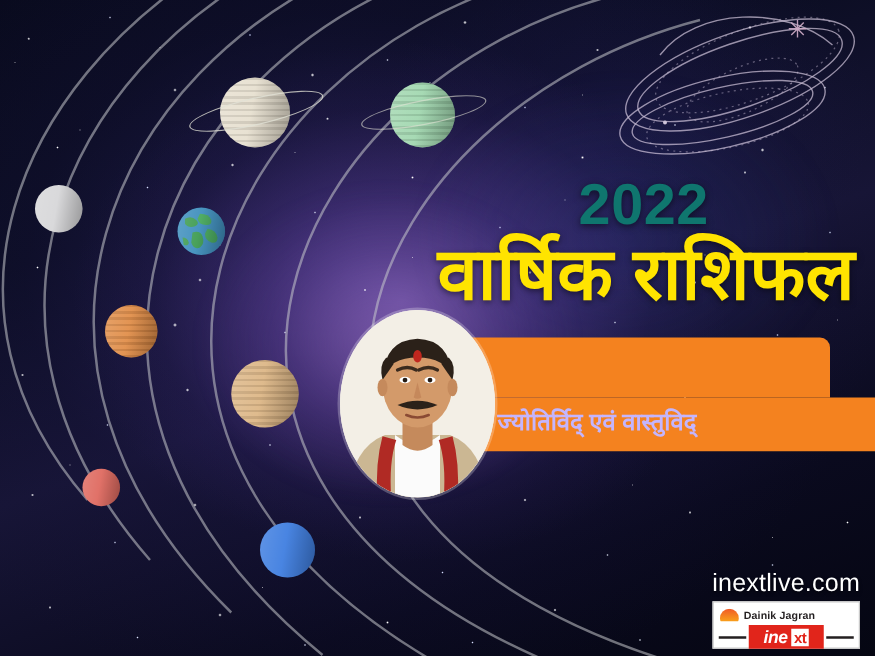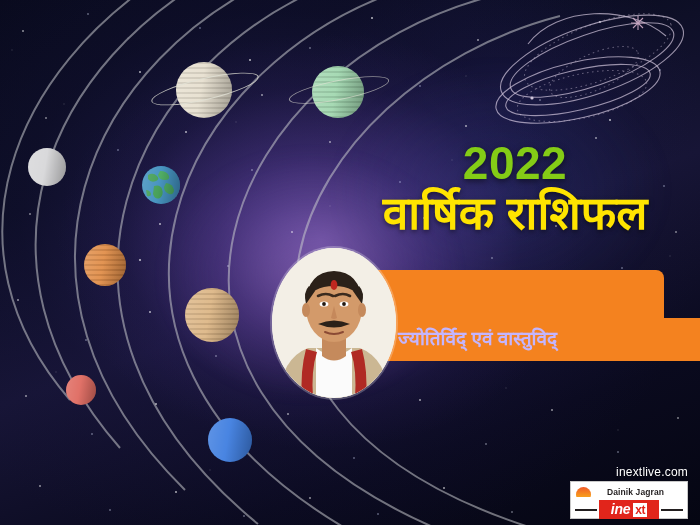--- a/index.html
+++ b/index.html
@@ -141,46 +141,46 @@
     background:repeating-linear-gradient(180deg, rgba(0,0,0,.10) 0 2px, rgba(255,255,255,.04) 2px 5px);}
   .planet .shade{position:absolute;inset:0;border-radius:50%;
     background:linear-gradient(100deg, rgba(255,255,255,.17) 0%, rgba(255,255,255,.05) 45%, rgba(0,0,0,.30) 100%);}
   .ring{position:absolute;border-radius:50%;border:1.3px solid rgba(226,226,214,.78);}
 
   
   .wire{position:absolute;right:-10px;top:-14px;width:240px;height:160px;opacity:.85;}
 
   
   .headline{position:absolute;left:350px;top:140px;width:330px;text-align:center;}
-  .year{font-size:46px;font-weight:bold;color:#84cc16;line-height:1;
+  .year{font-size:46px;font-weight:bold;color:#0f766e;line-height:1;
     letter-spacing:.5px;text-shadow:0 2px 6px rgba(0,0,0,.55);}
-  .hi-title{font-family:"Liberation Sans", sans-serif;font-size:46px;font-weight:bold;
+  .hi-title{font-family:"Liberation Sans", sans-serif;font-size:58px;font-weight:bold;
     color:#ffe400;line-height:1.12;margin-top:2px;white-space:nowrap;
     text-shadow:0 2px 5px rgba(0,0,0,.5);}
 
   
   .portrait{position:absolute;left:272px;top:248px;width:124px;height:150px;
     border-radius:50%;overflow:hidden;background:#f6f2ea;z-index:4;
     box-shadow:0 0 0 2px rgba(255,255,255,.25);}
 
   
   .plate{position:absolute;z-index:3;background:#f4821f;}
   .plate-top{left:330px;top:270px;width:334px;height:48px;border-radius:0 8px 0 0;}
   .plate-bot{left:330px;top:318px;width:370px;height:43px;}
   .plate-name{position:absolute;z-index:5;left:400px;top:274px;width:265px;
     font-size:25px;font-weight:bold;color:#ffffff;line-height:44px;white-space:nowrap;}
   .plate-sub{position:absolute;z-index:5;left:398px;top:318px;width:300px;
     font-size:19px;font-weight:bold;color:#c4b5fd;line-height:42px;white-space:nowrap;}
 
   
-  .site{position:absolute;right:12px;bottom:46px;color:#fff;font-size:12px;
+  .site{position:absolute;right:12px;bottom:46px;color:#fff;font-size:20px;
     letter-spacing:.2px;text-shadow:0 1px 3px rgba(0,0,0,.6);}
   .logo{position:absolute;right:12px;bottom:6px;width:118px;height:38px;
     background:#ffffff;border:1px solid #c9c9c9;padding:2px 4px;}
-  .logo-row1{display:flex;align-items:center;gap:15px;height:15px;}
+  .logo-row1{display:flex;align-items:center;gap:3px;height:15px;}
   .sun{width:17px;height:10px;position:relative;overflow:hidden;flex:0 0 auto;}
   .sun-disc{position:absolute;left:1px;top:0;width:15px;height:15px;border-radius:50%;
     background:linear-gradient(180deg,#f05a28 0%,#f7941e 55%,#fdb913 100%);}
   .jagran{font-size:8.5px;font-weight:bold;color:#231f20;letter-spacing:.1px;
     font-family:"Liberation Sans",sans-serif;}
   .logo-row2{display:flex;align-items:center;gap:2px;height:19px;margin-top:1px;}
   .dash{flex:1;height:2px;background:#231f20;}
   .inext{background:#e1251b;color:#fff;font-style:italic;font-weight:bold;
     font-size:14px;padding:1px 12px 2px;letter-spacing:-.3px;display:flex;align-items:baseline;}
   .inext .x{background:#fff;color:#e1251b;padding:0 2px;margin-left:3px;font-style:normal;font-size:12px;}

